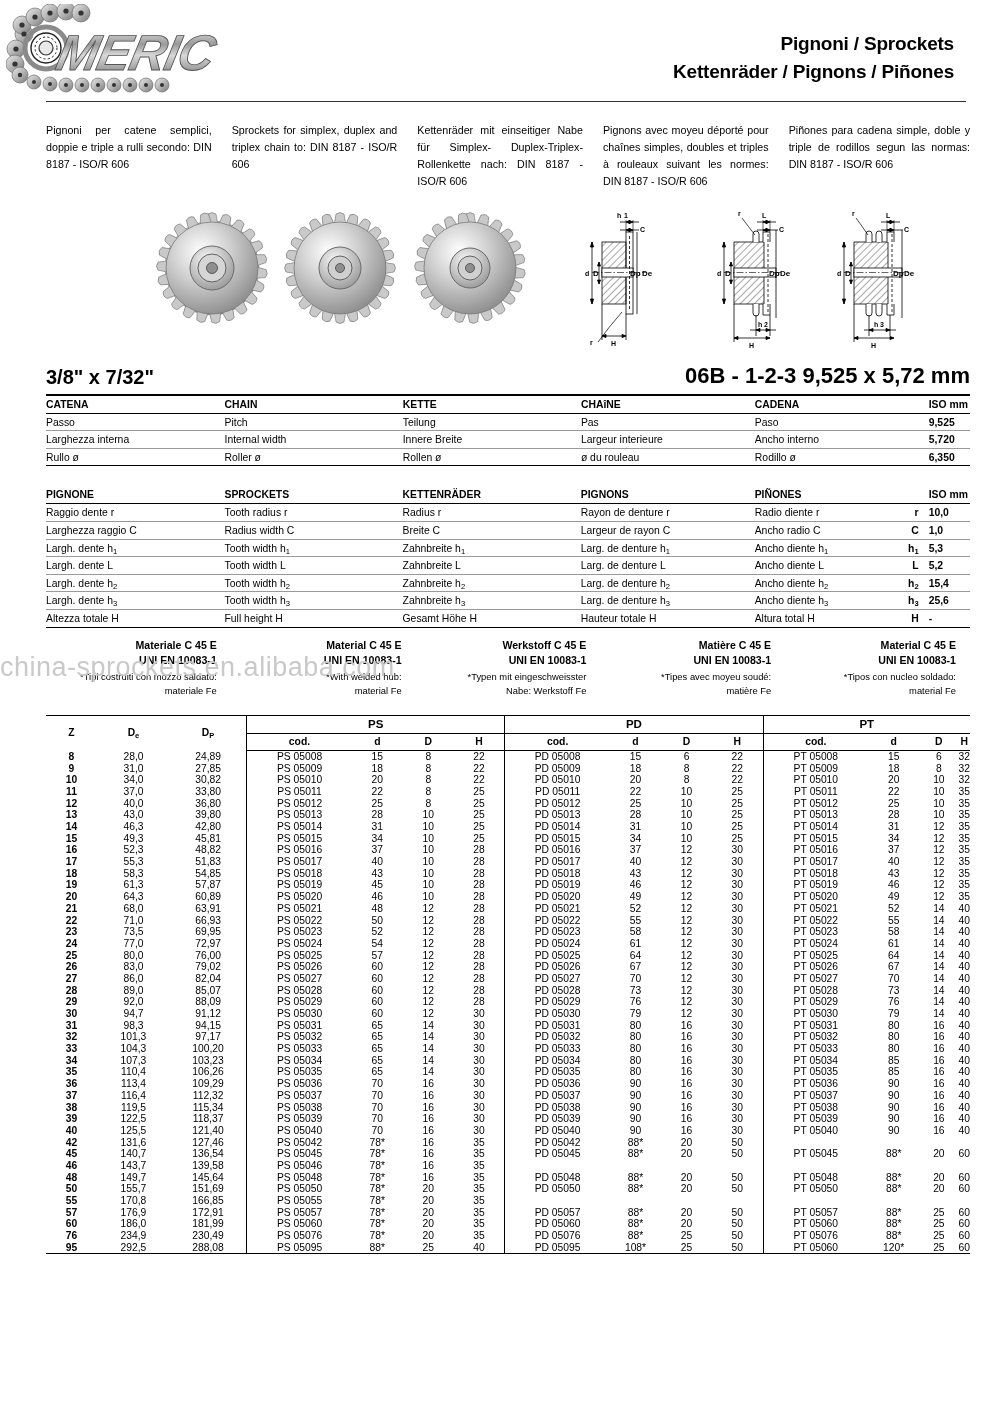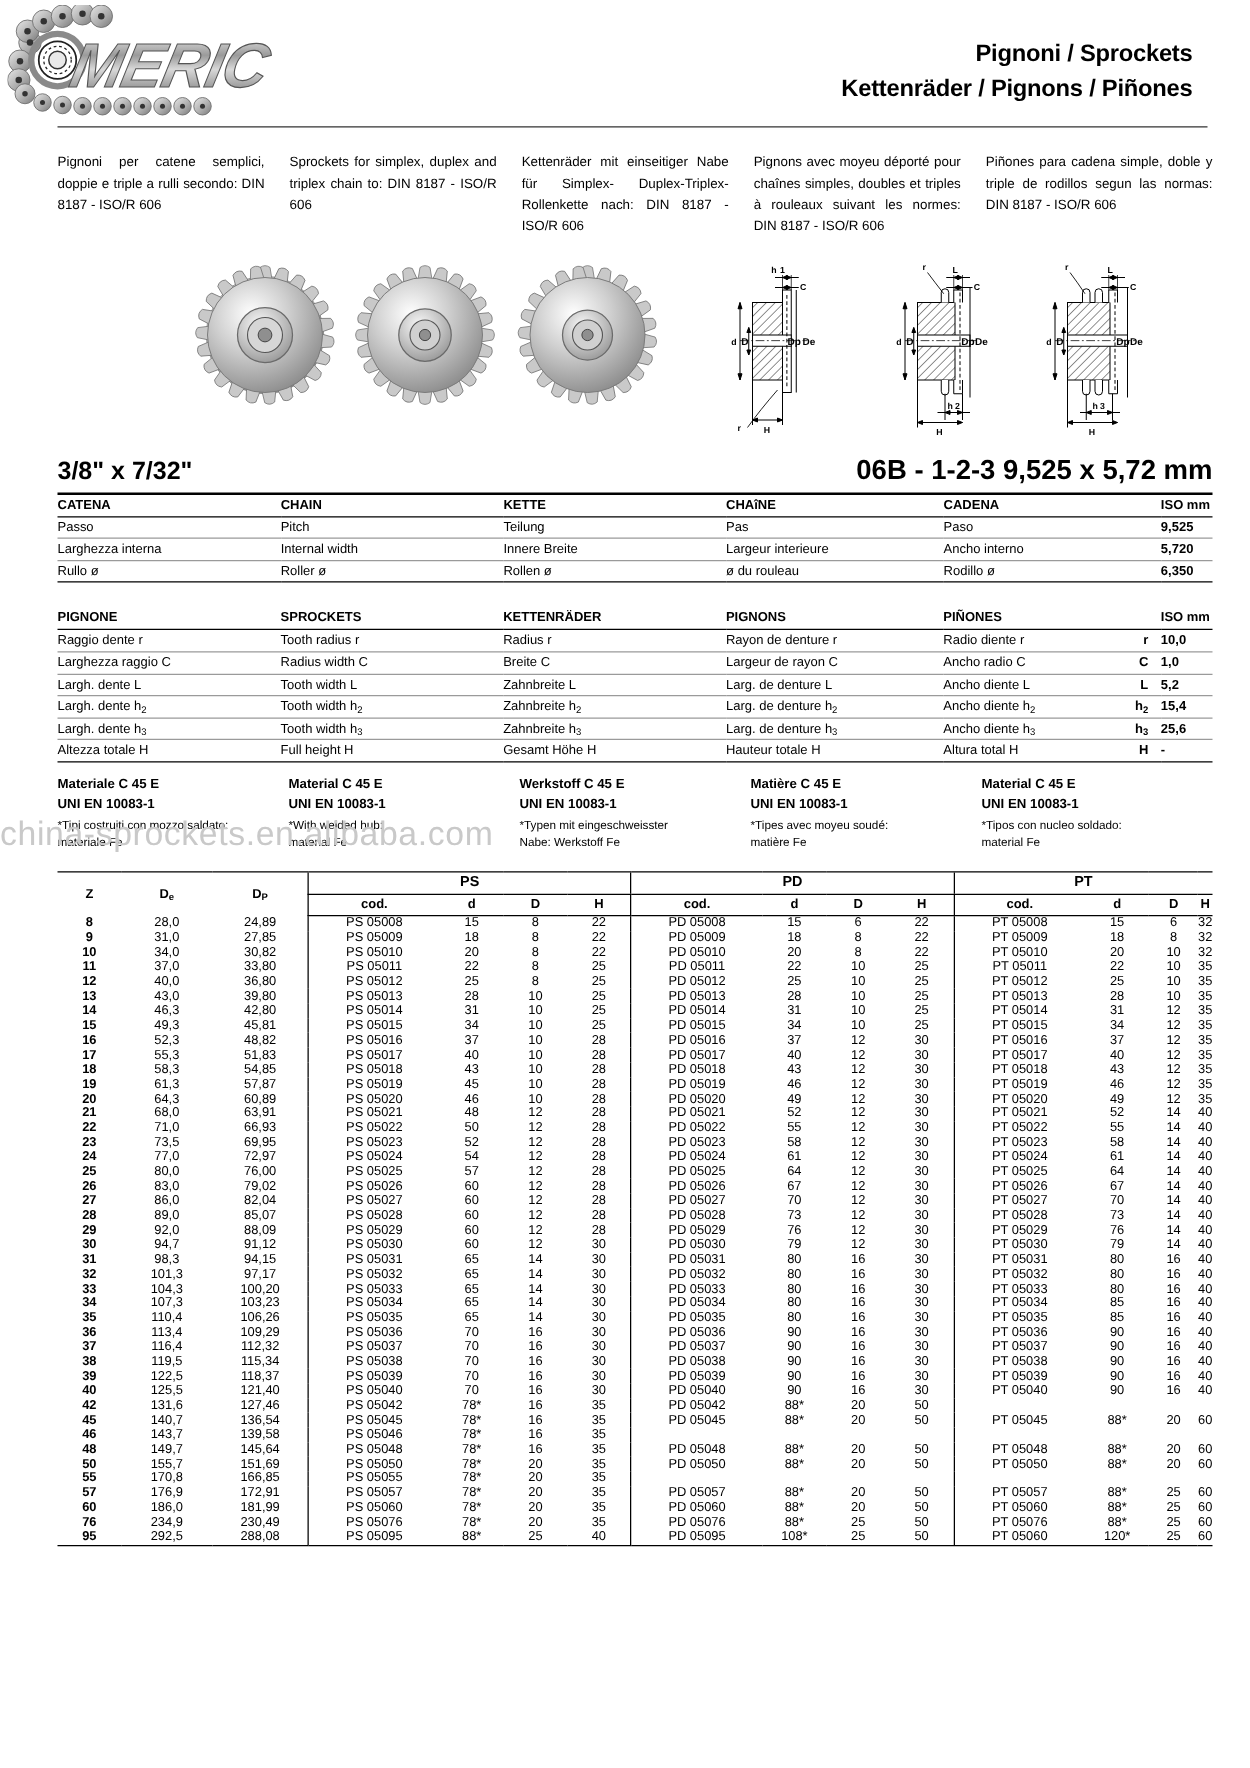--- a/index.html
+++ b/index.html
@@ -72,21 +72,21 @@
   .spec .c1 { width: 19.5%; }
   .spec .c2 { width: 19.5%; }
   .spec .c3 { width: 19%; }
   .spec .c4 { width: 15%; }
   .spec .c5 { width: 4%; text-align: right; font-weight: bold; padding-right: 10px;}
   .spec .c6 { width: 7%; text-align: left; font-weight: bold; }
   .spec-gap { height: 20px; }
   sub { font-size: 7.6px; vertical-align: baseline; position: relative; top: 2px; }
 
   
-  .materials { display: flex; margin: 10px 30px 16px 46px; }
+  .materials { display: flex; margin: 10px 30px 16px 46px; text-align: right; }
   .mat-col { width: 20%; padding-right: 14px; }
   .mat-col .m1, .mat-col .m2 { font-weight: bold; font-size: 10.6px; line-height: 1.5; }
   .mat-col .m3, .mat-col .m4 { font-size: 9.4px; line-height: 1.5; }
   .mat-col .m3 { margin-top: 1px; }
 
   
   .datawrap { margin: 12px 30px 0 46px; position: relative; }
   table.data { width: 100%; border-collapse: collapse; }
   table.data th, table.data td {
     font-size: 10.3px; text-align: center; padding: 0.35px 0;
@@ -571,20 +571,29 @@
         <tr>
           <td class="c0">Larghezza raggio C</td>
           <td class="c1">Radius width C</td>
           <td class="c2">Breite C</td>
           <td class="c3">Largeur de rayon C</td>
           <td class="c4">Ancho radio C</td>
           <td class="c5">C</td>
           <td class="c6">1,0</td>
         </tr>
         <tr>
+          <td class="c0">Largh. dente h<sub>1</sub></td>
+          <td class="c1">Tooth width h<sub>1</sub></td>
+          <td class="c2">Zahnbreite h<sub>1</sub></td>
+          <td class="c3">Larg. de denture h<sub>1</sub></td>
+          <td class="c4">Ancho diente h<sub>1</sub></td>
+          <td class="c5">h<sub>1</sub></td>
+          <td class="c6">5,3</td>
+        </tr>
+        <tr>
           <td class="c0">Largh. dente L</td>
           <td class="c1">Tooth width L</td>
           <td class="c2">Zahnbreite L</td>
           <td class="c3">Larg. de denture L</td>
           <td class="c4">Ancho diente L</td>
           <td class="c5">L</td>
           <td class="c6">5,2</td>
         </tr>
         <tr>
           <td class="c0">Largh. dente h<sub>2</sub></td>

